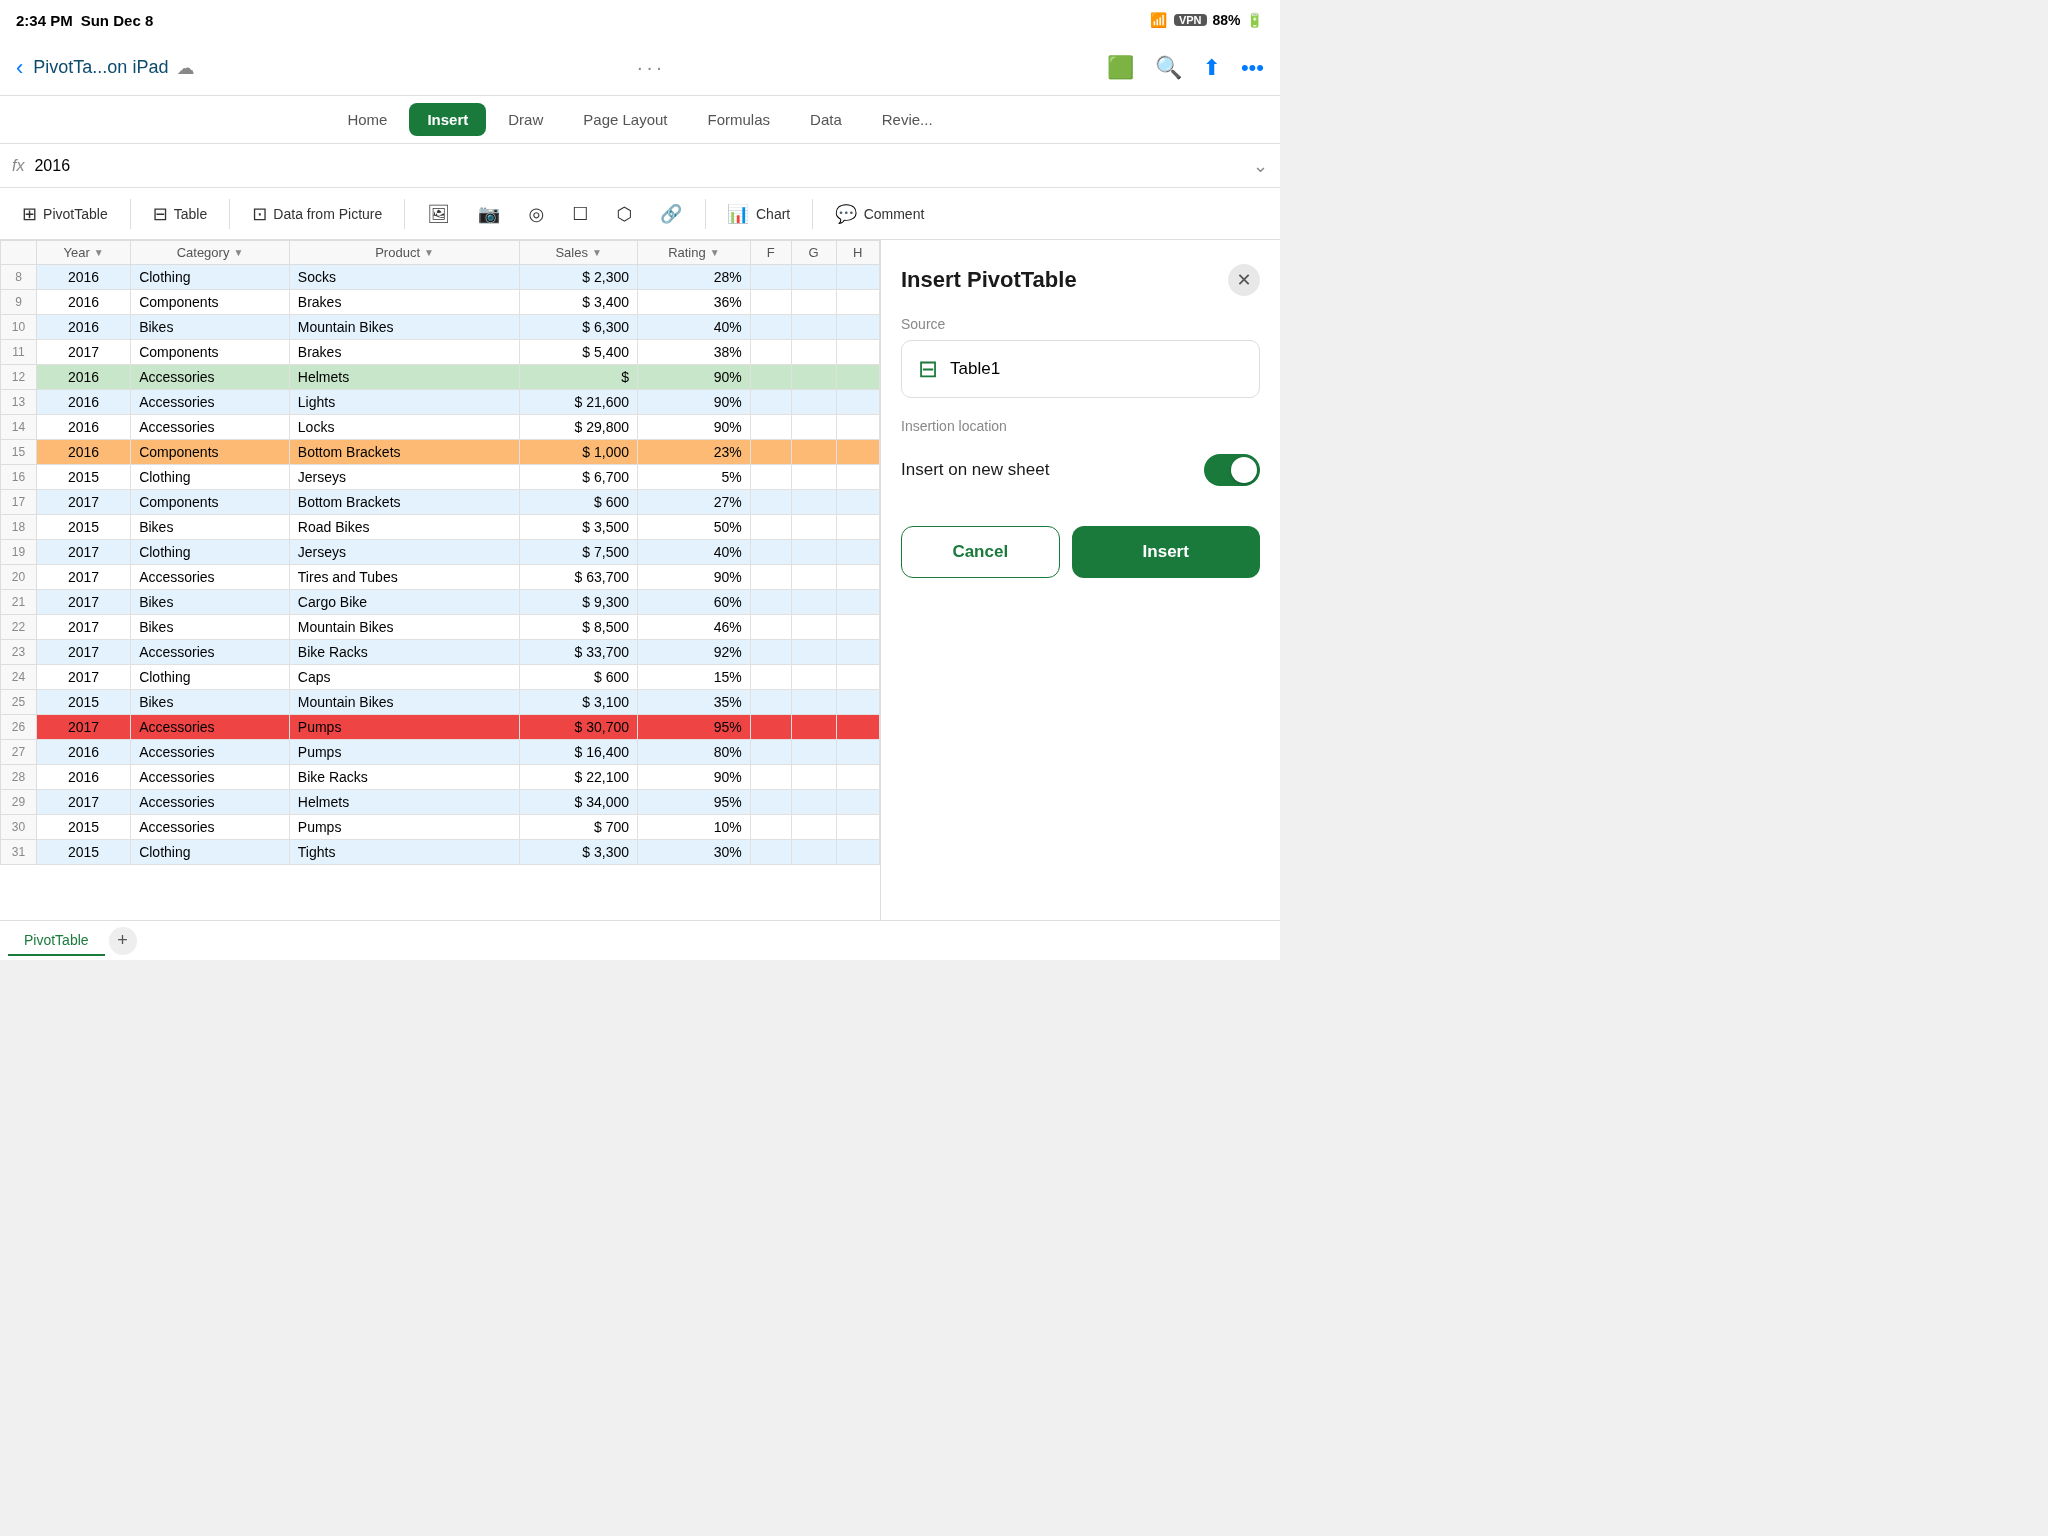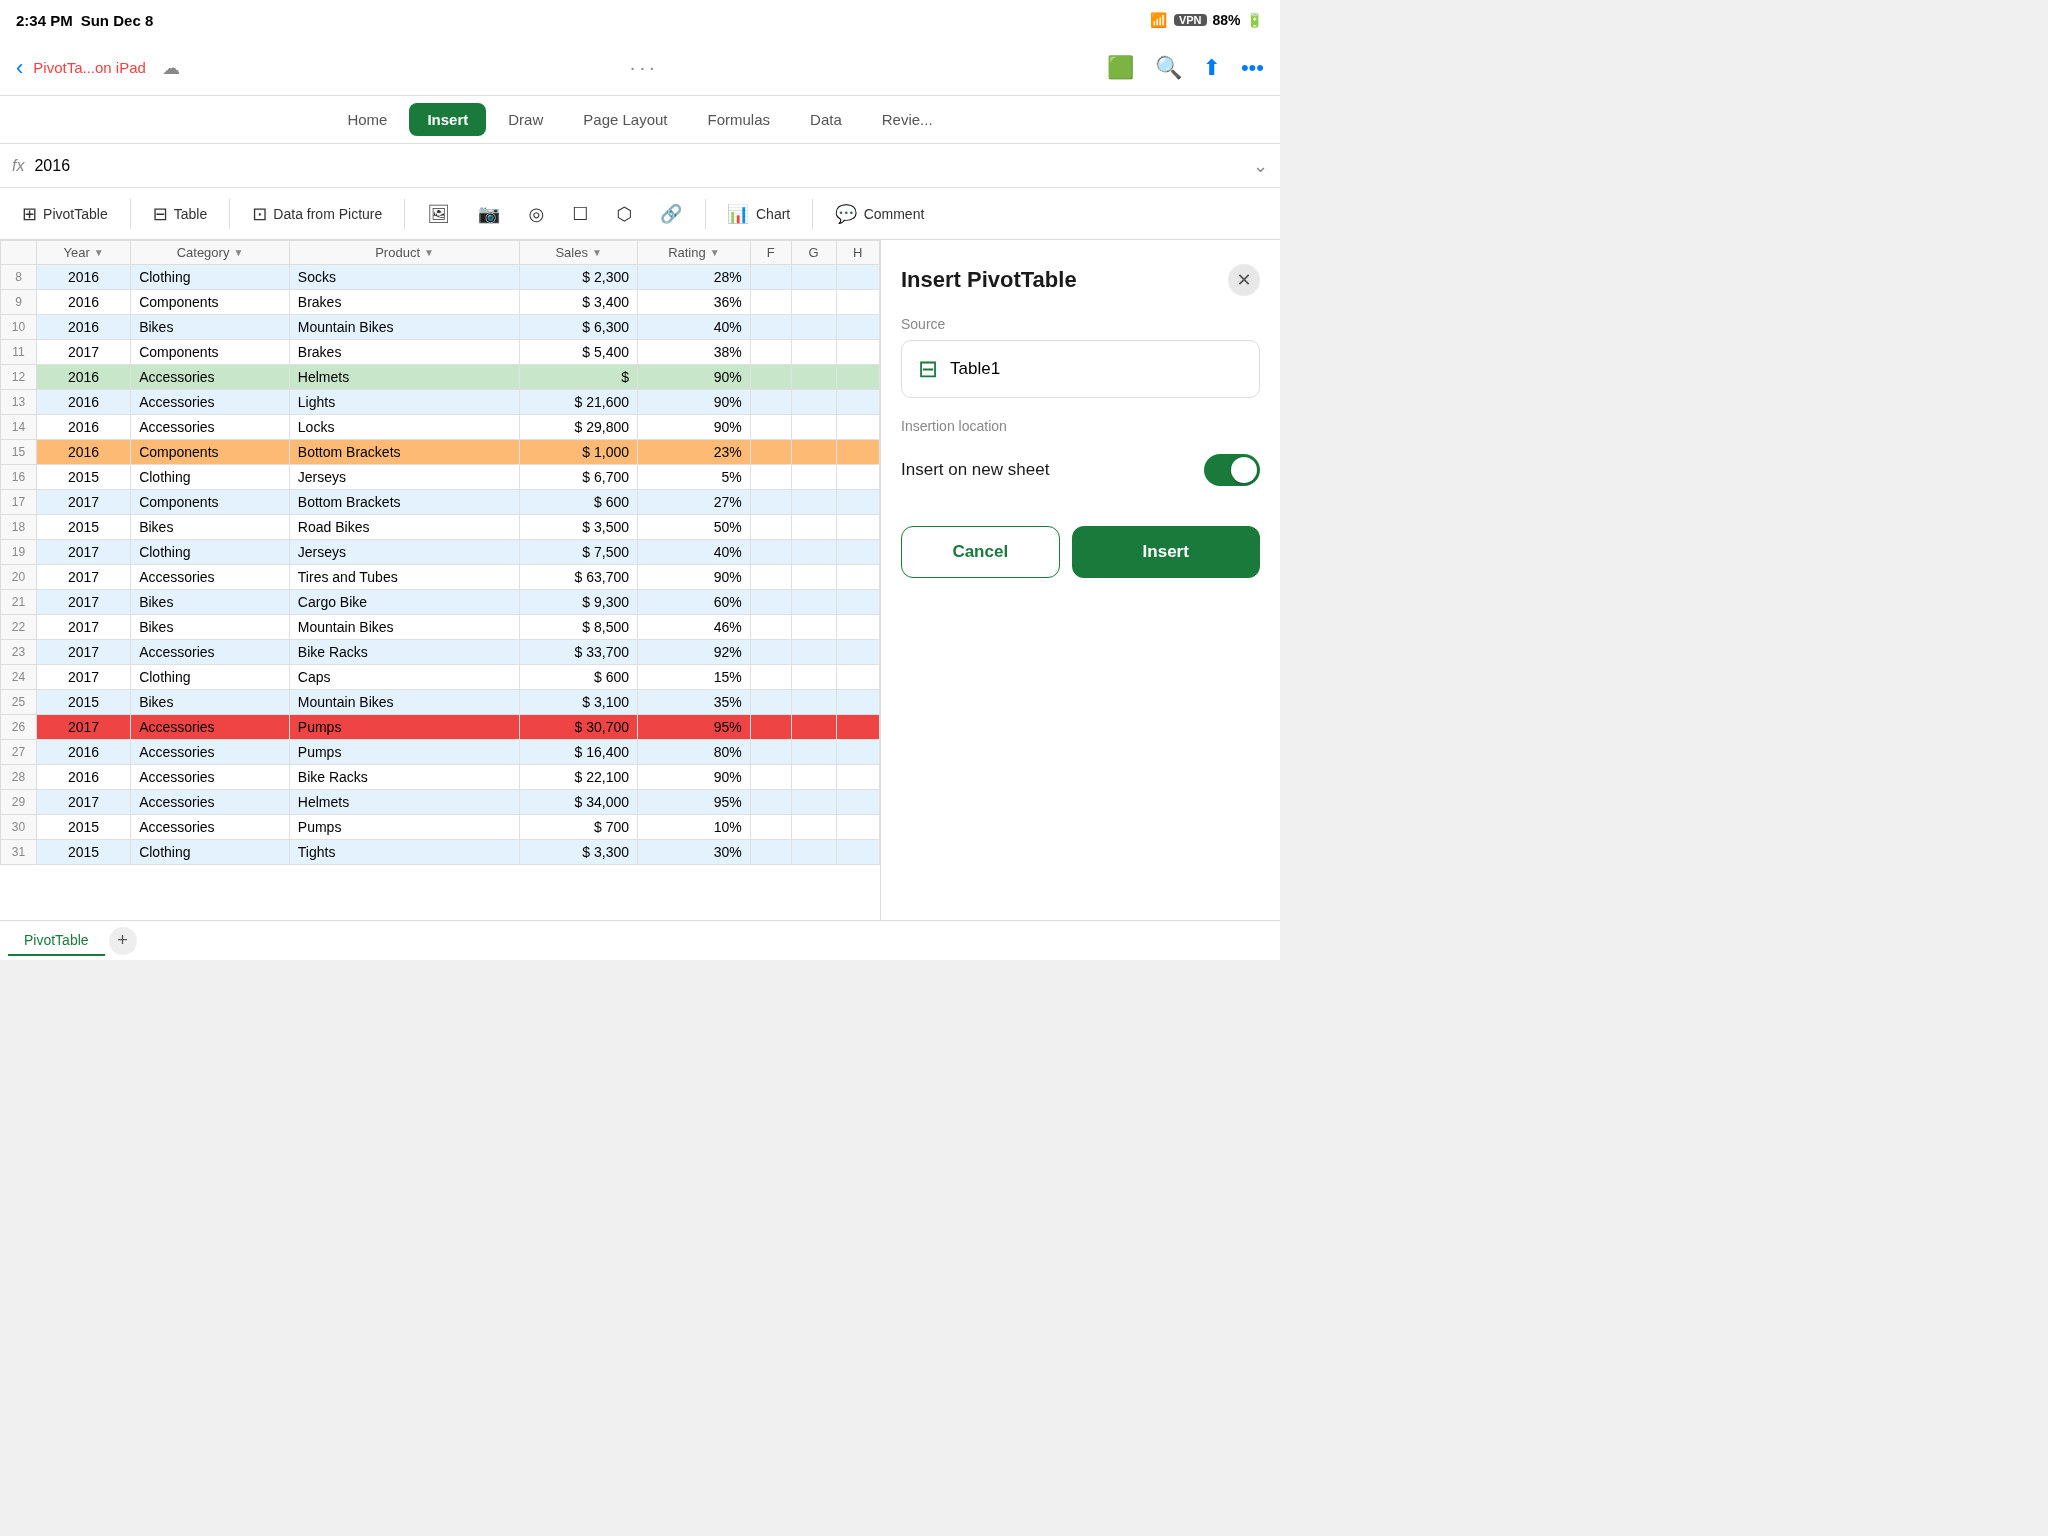--- a/index.html
+++ b/index.html
@@ -14,21 +14,21 @@
     .status-bar-right { display: flex; gap: 6px; align-items: center; font-size: 14px; }
     .wifi-icon, .vpn-badge, .battery { display: flex; align-items: center; }
     .vpn-badge { background: #555; color: white; border-radius: 4px; padding: 0 5px; font-size: 11px; font-weight: 700; }
 
     
     .title-bar {
       display: flex; align-items: center; background: white; padding: 0 16px;
       height: 56px; border-bottom: 1px solid #e0e0e0;
     }
     .back-btn { font-size: 22px; color: #007AFF; margin-right: 10px; cursor: pointer; }
-    .file-name { font-size: 15px; color: #ef4444; margin-right: 16px; }
+    .file-name { font-size: 18px; color: #0c4a6e; margin-right: 8px; }
     .autosave-icon { color: #888; font-size: 18px; }
     .title-spacer { flex: 1; display: flex; justify-content: center; }
     .dots { color: #888; font-size: 20px; letter-spacing: 3px; }
     .title-actions { display: flex; gap: 20px; align-items: center; }
     .title-icon { font-size: 22px; color: #007AFF; cursor: pointer; }
 
     
     .ribbon {
       display: flex; align-items: center; background: white;
       border-bottom: 1px solid #e0e0e0; padding: 0 8px; height: 48px;

